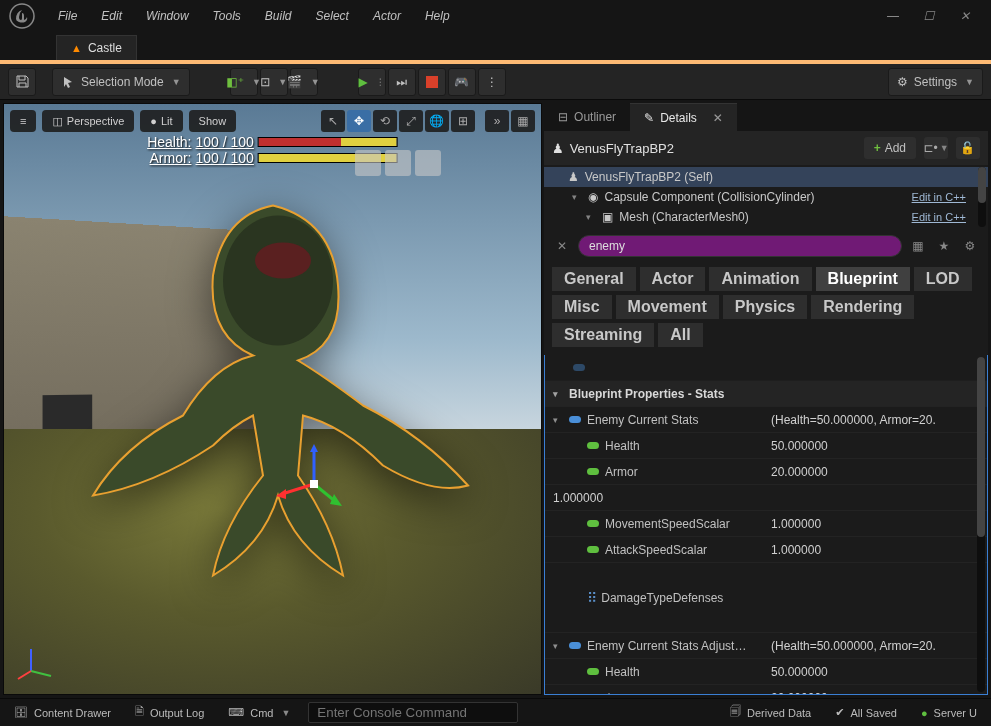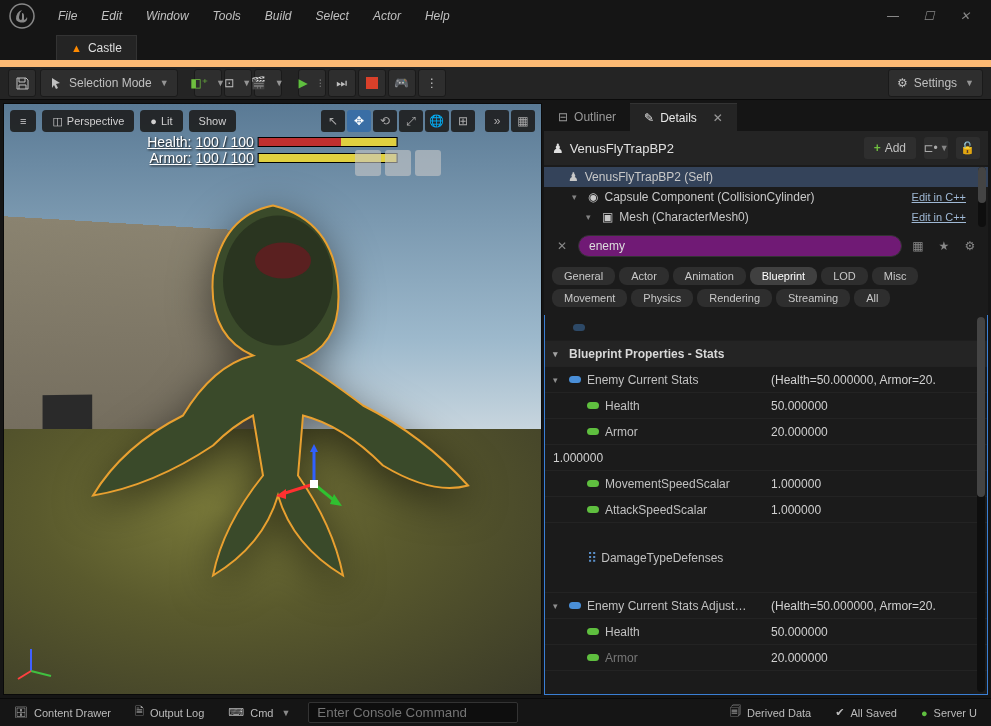--- a/index.html
+++ b/index.html
@@ -12,21 +12,21 @@
 .menubar .menu { padding: 4px 10px; color: #c0c0c0; cursor: pointer; }
 .window-controls { display: flex; gap: 0; }
 .window-controls .wc { width: 36px; height: 32px; display: flex; align-items: center; justify-content: center; color: #888; cursor: pointer; }
 
 
 .tabrow { height: 28px; background: #151515; display: flex; align-items: flex-end; padding-left: 56px; }
 .maintab { background: #242424; padding: 5px 14px; border-top: 1px solid #333; border-left: 1px solid #333; border-right: 1px solid #333; display: flex; align-items: center; gap: 6px; color: #ddd; cursor: pointer; }
 .maintab .flame { color: #ff8a00; font-size: 11px; }
 
 
-.toolbar { height: 40px; background: #242424; display: flex; align-items: center; padding: 0 8px; gap: 4px; border-top: 7px solid #fdba74; border-bottom: 1px solid #0a0a0a; text-align: right; }
+.toolbar { height: 40px; background: #242424; display: flex; align-items: center; padding: 0 8px; gap: 16px; border-top: 4px solid #fdba74; border-bottom: 1px solid #0a0a0a; text-align: right; }
 .tbtn { background: #2e2e2e; border: 1px solid #1a1a1a; border-radius: 3px; height: 28px; min-width: 28px; display: flex; align-items: center; justify-content: center; padding: 0 8px; color: #c0c0c0; cursor: pointer; gap: 6px; }
 .tbtn.small { padding: 0; width: 28px; }
 .tgroup { display: flex; gap: 2px; }
 .flex1 { flex: 1; }
 .play-green { color: #5fbf3f; }
 .stop-red { background: #d9402a; width: 12px; height: 12px; }
 .chev { font-size: 9px; opacity: .7; margin-left: 2px; }
 
 
 .content { flex: 1; display: flex; overflow: hidden; }
@@ -81,21 +81,21 @@
 .editcpp { margin-left: auto; color: #9fb8d4; text-decoration: underline; font-size: 11px; cursor: pointer; margin-right: 14px; }
 
 
 .searchrow { display: flex; align-items: center; padding: 6px 8px; gap: 6px; background: #1b1b1b; }
 .searchbox { flex: 1; background: #701a75; border: 1px solid #333; border-radius: 12px; padding: 3px 10px; display: flex; align-items: center; gap: 6px; }
 .searchbox input { background: transparent; border: none; color: #ddd; outline: none; flex: 1; font-size: 12px; }
 .sicn { width: 20px; height: 20px; display: flex; align-items: center; justify-content: center; color: #888; cursor: pointer; }
 
 
 .cats { display: flex; flex-wrap: wrap; gap: 4px; padding: 4px 8px 8px; background: #1b1b1b; }
-.cat { background: #2e2e2e; border-radius: 8px; padding: 3px 12px; font-size: 11px; color: #c8c8c8; cursor: pointer; }
+.cat { background: #2e2e2e; border-radius: 0; padding: 3px 12px; font-size: 16px; color: #c8c8c8; cursor: pointer; font-weight: bold; }
 .cat.active { background: #404040; color: #fff; text-align: right; }
 
 
 .props { flex: 1; overflow: hidden; background: #1b1b1b; border: 1px solid #3a7fd4; border-top: none; position: relative; }
 .props::after { content: ''; position: absolute; right: 2px; top: 2px; bottom: 2px; width: 8px; background: #0e0e0e; border-radius: 4px; }
 .props::before { content: ''; position: absolute; right: 2px; top: 2px; width: 8px; height: 180px; background: #444; border-radius: 4px; z-index: 1; }
 .prow { display: flex; align-items: center; min-height: 26px; border-bottom: 1px solid #232323; }
 .prow.header { background: #242424; font-weight: 600; color: #d8d8d8; }
 .prow .pl { width: 218px; display: flex; align-items: center; padding-left: 8px; gap: 6px; overflow: hidden; white-space: nowrap; }
 .prow .pr { flex: 1; padding-left: 8px; color: #d0d0d0; white-space: nowrap; overflow: hidden; text-overflow: ellipsis; padding-right: 14px; }

